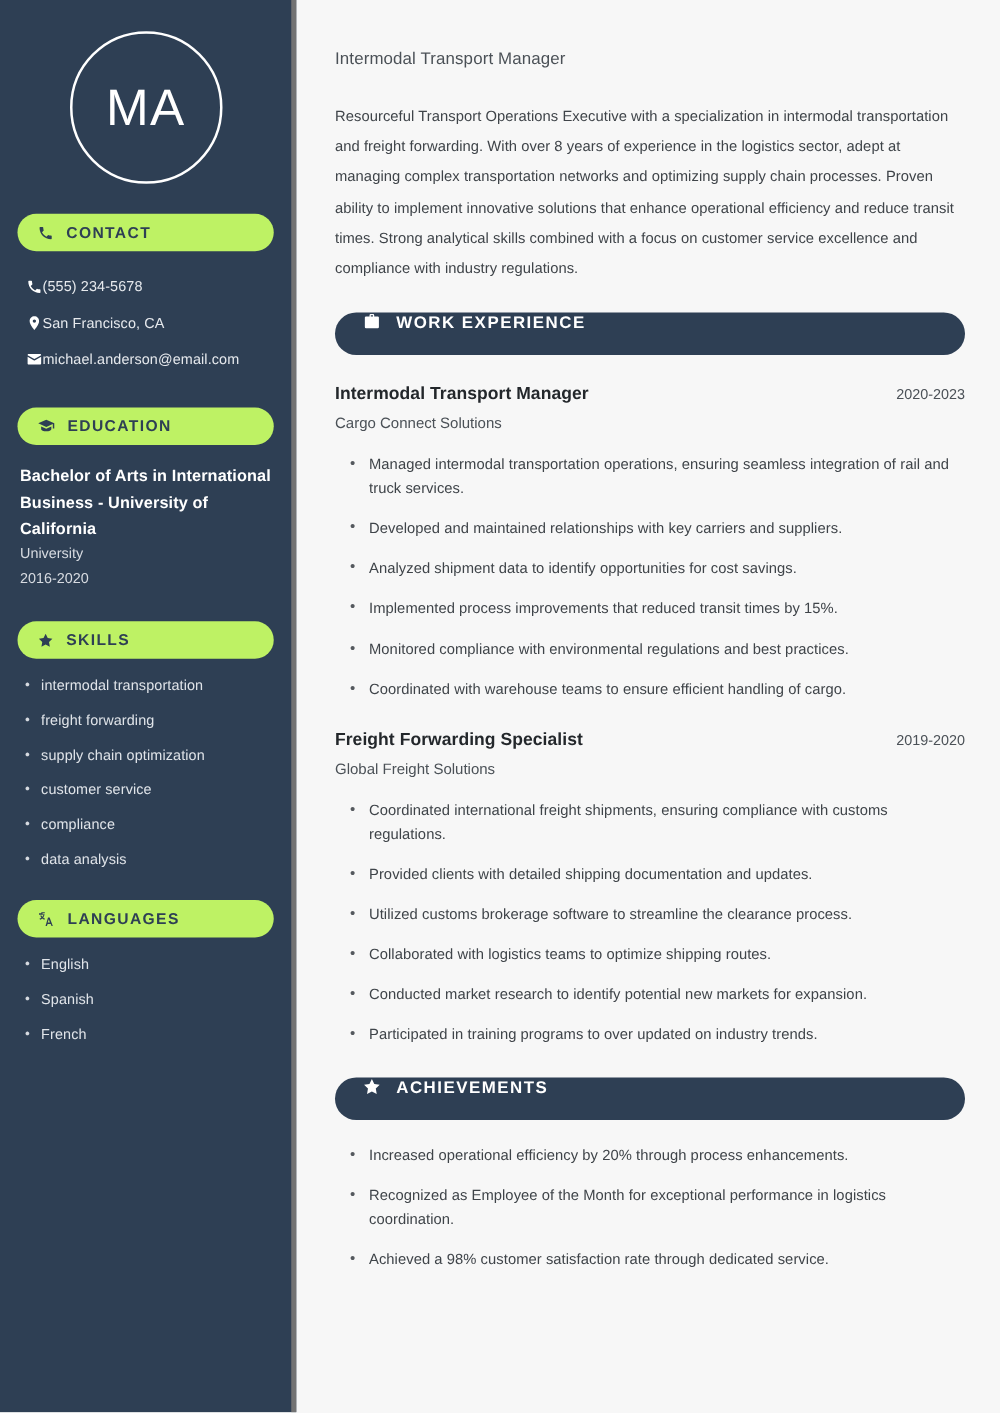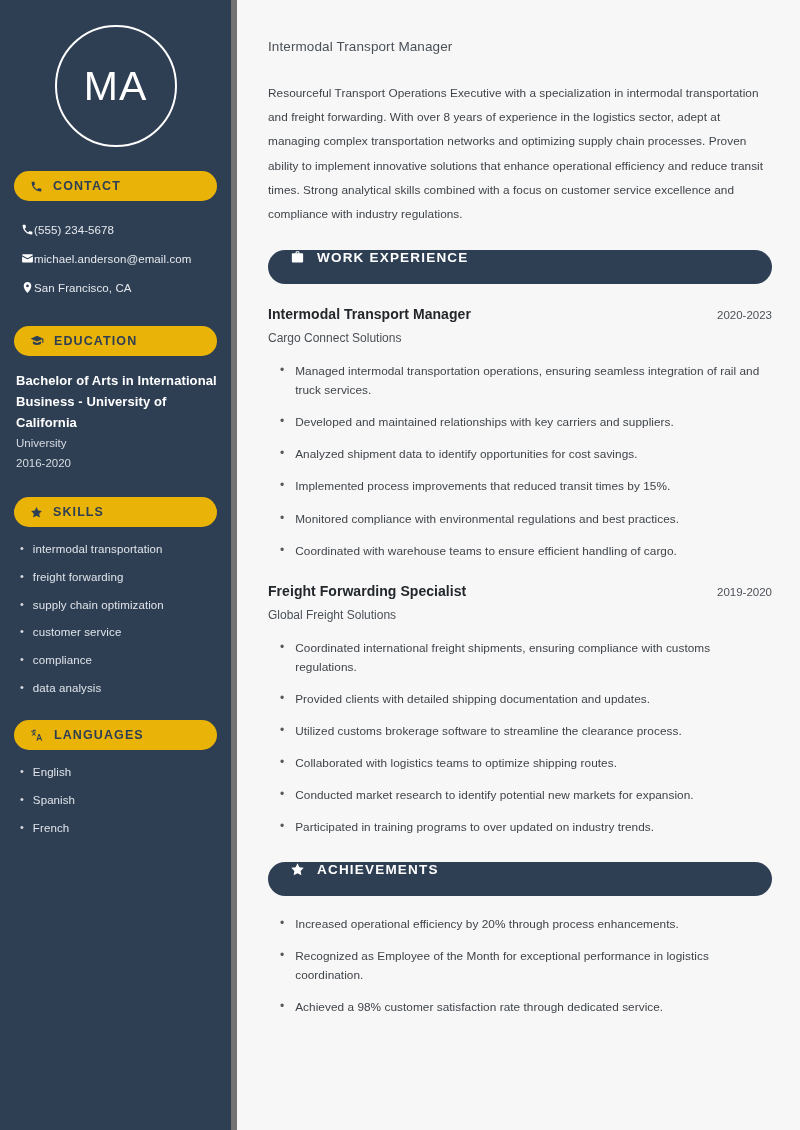--- a/index.html
+++ b/index.html
@@ -20,21 +20,21 @@
     display: flex;
     overflow: hidden;
   }
 
   
   .sidebar {
     width: 237px;
     min-width: 237px;
     height: 1130px;
     background: #2e3f54;
-    border-right: 6px solid #737373;
+    border-right: 4px solid #737373;
     padding: 0 14px;
     position: relative;
   }
 
   .avatar-wrap {
     display: flex;
     justify-content: center;
     padding-top: 25px;
   }
   .avatar {
@@ -51,21 +51,21 @@
     font-size: 41px;
     font-weight: 400;
     letter-spacing: 1px;
     line-height: 1;
   }
 
   
   .pill-light {
     margin-top: 24px;
     height: 30px;
-    background: #eab308;
+    background: #bef264;
     border-radius: 15px;
     display: flex;
     align-items: center;
     padding: 0 16px;
     gap: 10px;
   }
   .pill-light .pill-label {
     color: #2e3f54;
     font-size: 12.5px;
     font-weight: bold;
@@ -241,33 +241,33 @@
         <span>
           <svg width="13" height="13" viewBox="0 0 24 24" fill="#ffffff">
               <path d="M6.6 10.8c1.4 2.8 3.8 5.1 6.6 6.6l2.2-2.2c.3-.3.7-.4 1-.2 1.1.4 2.4.6 3.6.6.6 0 1 .4 1 1V20c0 .6-.4 1-1 1C10.6 21 3 13.4 3 4c0-.6.4-1 1-1h3.5c.6 0 1 .4 1 1 0 1.3.2 2.5.6 3.6.1.3 0 .7-.2 1l-2.3 2.2z"></path>
             </svg>
         </span>
         <span class="ctext">(555) 234-5678</span>
       </div>
       <div class="contact-row">
         <span>
           <svg width="13" height="13" viewBox="0 0 24 24" fill="#ffffff">
+              <path d="M12 2C8.1 2 5 5.1 5 9c0 5.3 6.2 12.3 6.5 12.6.3.3.8.3 1.1 0C12.8 21.3 19 14.3 19 9c0-3.9-3.1-7-7-7zm0 9.5A2.5 2.5 0 1 1 12 6.5a2.5 2.5 0 0 1 0 5z"></path>
+            </svg>
+        </span>
+        <span class="ctext">San Francisco, CA</span>
+      </div>
+      <div class="contact-row">
+        <span>
+          <svg width="13" height="13" viewBox="0 0 24 24" fill="#ffffff">
               <path d="M2 5.5C2 4.7 2.7 4 3.5 4h17c.8 0 1.5.7 1.5 1.5v.3l-10 5.6-10-5.6v-.3zm0 2.6V18c0 .9.7 1.5 1.5 1.5h17c.8 0 1.5-.6 1.5-1.5V8.1l-9.6 5.4c-.3.2-.6.2-.9 0L2 8.1z"></path>
             </svg>
         </span>
         <span class="ctext">michael.anderson@email.com</span>
       </div>
-      <div class="contact-row">
-        <span>
-          <svg width="13" height="13" viewBox="0 0 24 24" fill="#ffffff">
-              <path d="M12 2C8.1 2 5 5.1 5 9c0 5.3 6.2 12.3 6.5 12.6.3.3.8.3 1.1 0C12.8 21.3 19 14.3 19 9c0-3.9-3.1-7-7-7zm0 9.5A2.5 2.5 0 1 1 12 6.5a2.5 2.5 0 0 1 0 5z"></path>
-            </svg>
-        </span>
-        <span class="ctext">San Francisco, CA</span>
-      </div>
     </div>
 
     <div class="pill-light">
       <span>
         <svg width="14" height="14" viewBox="0 0 24 24" fill="#2e3f54">
             <path d="M12 3 1 8l11 5 9-4.1V15h2V8L12 3zM5 12.3V16c0 1.7 3.1 3 7 3s7-1.3 7-3v-3.7l-7 3.2-7-3.2z"></path>
           </svg>
       </span>
       <span class="pill-label">EDUCATION</span>
     </div>

